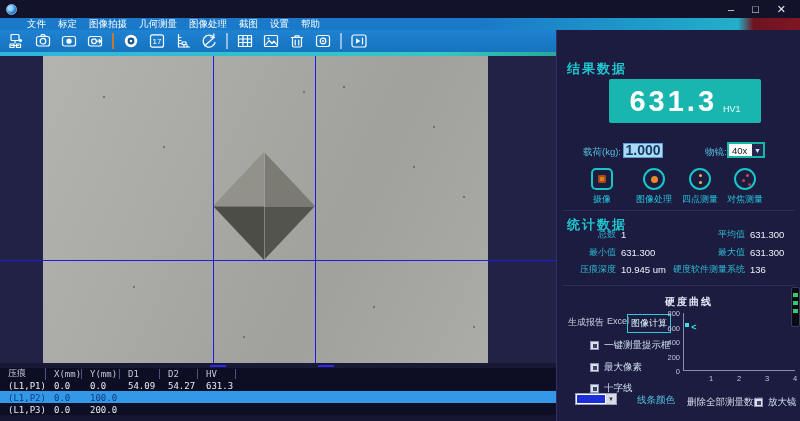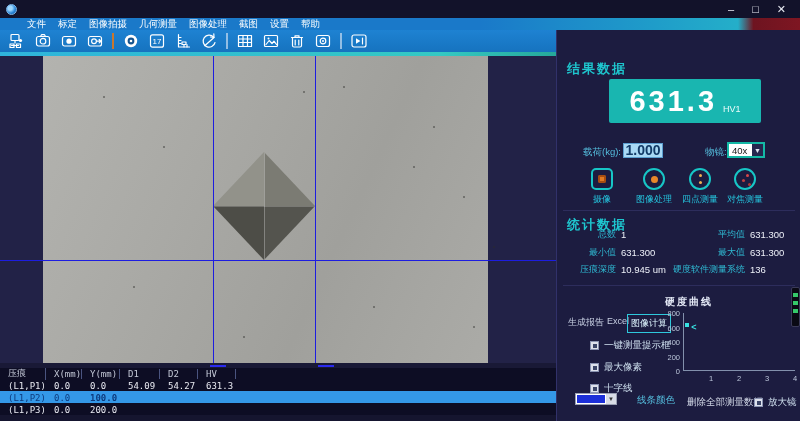--- a/index.html
+++ b/index.html
@@ -300,21 +300,21 @@
         <div class="cell" style="width: 46px;">(L1,P1)</div>
         <div class="cell" style="width: 36px;">0.0</div>
         <div class="cell" style="width: 38px;">0.0</div>
         <div class="cell" style="width: 40px;">54.09</div>
         <div class="cell" style="width: 38px;">54.27</div>
         <div class="cell" style="width: 38px;">631.3</div>
       </div>
       <div class="trow sel">
         <div class="cell" style="width: 46px;">(L1,P2)</div>
         <div class="cell" style="width: 36px;">0.0</div>
-        <div class="cell" style="width: 38px; font-weight: bold;">100.0</div>
+        <div class="cell" style="width: 38px;">100.0</div>
         <div class="cell" style="width: 40px;"></div>
         <div class="cell" style="width: 38px;"></div>
         <div class="cell" style="width: 38px;"></div>
       </div>
       <div class="trow">
         <div class="cell" style="width: 46px;">(L1,P3)</div>
         <div class="cell" style="width: 36px;">0.0</div>
         <div class="cell" style="width: 38px;">200.0</div>
         <div class="cell" style="width: 40px;"></div>
         <div class="cell" style="width: 38px;"></div>

